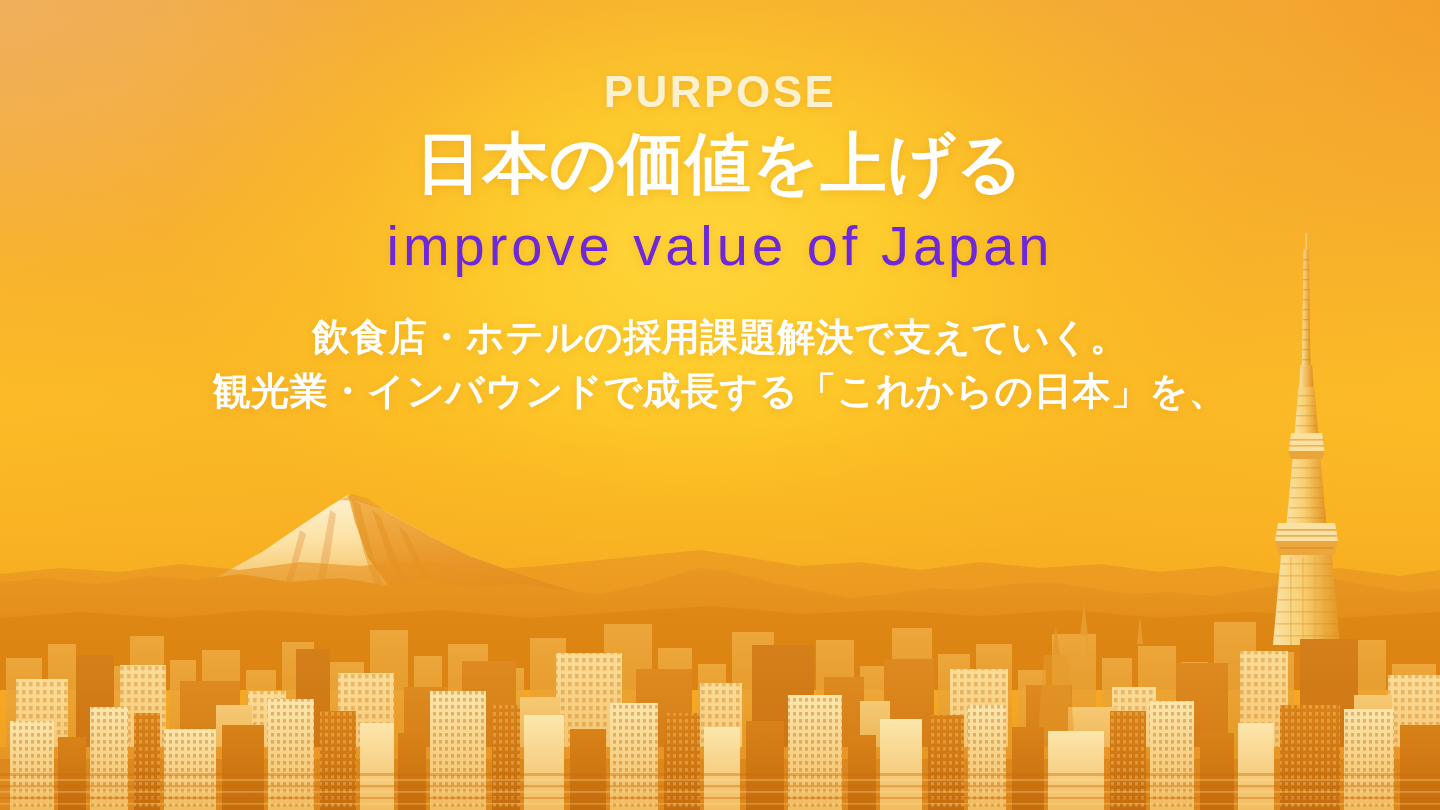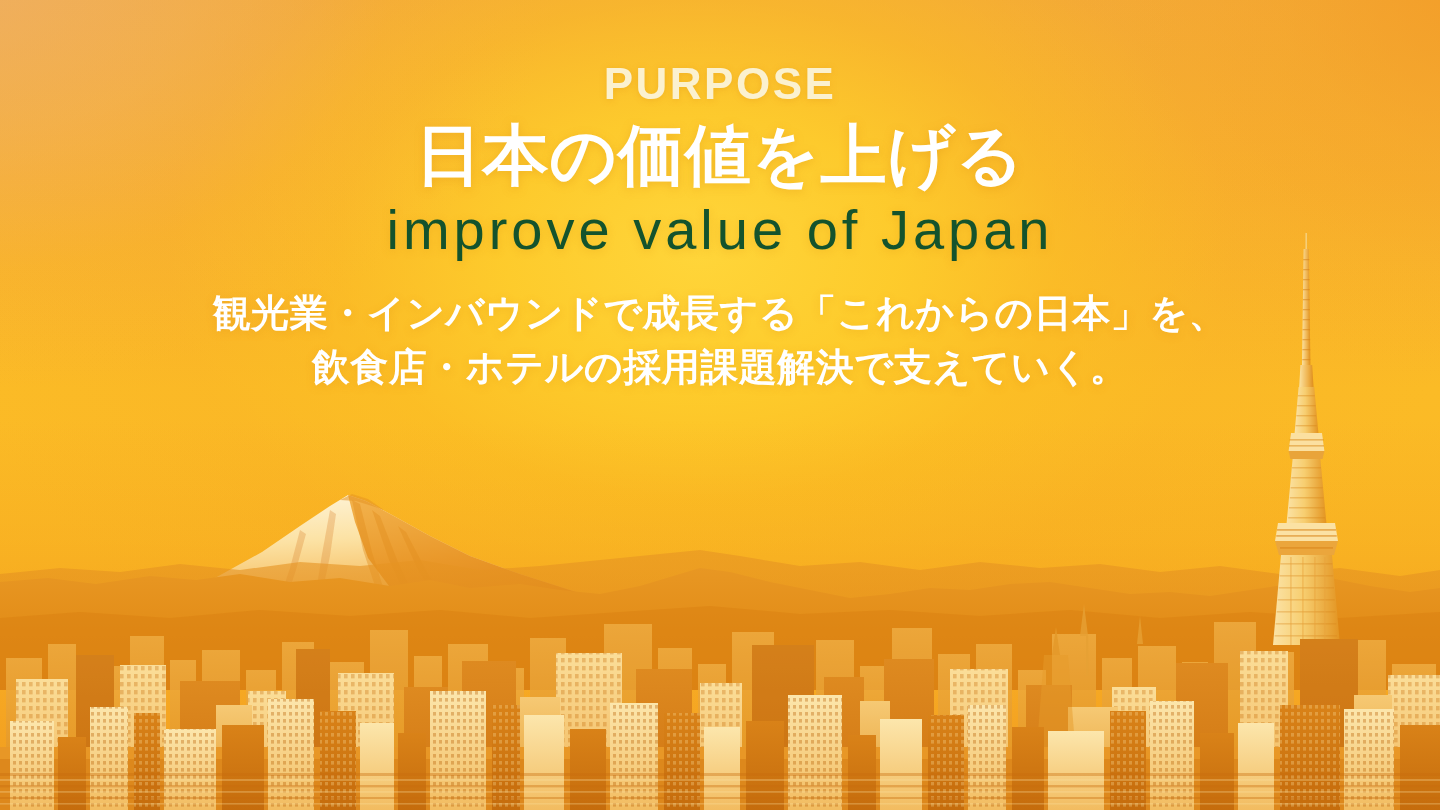--- a/index.html
+++ b/index.html
@@ -71,21 +71,21 @@
   #ridge  { top: 540px; height: 130px; }
   #hills  { top: 560px; height: 130px; }
   #skytree{ top: 225px; height: 420px; }
   #city-far  { top: 600px; height: 210px; }
   #city-mid  { top: 625px; height: 185px; }
   #city-near { top: 655px; height: 155px; }
 
   
   #text-block {
     position: absolute;
-    left: 0; right: 0; top: 0;
+    left: 0; right: 0; top: 8px;
     text-align: center;
     z-index: 40;
   }
   #eyebrow {
     margin: 0;
     padding-top: 62px;
     font-size: 44px;
     font-weight: bold;
     letter-spacing: 2.5px;
     color: #FBF1CF;
@@ -96,26 +96,26 @@
     margin: 0;
     padding-top: 14px;
     font-size: 66px;
     font-weight: bold;
     letter-spacing: 1px;
     color: #FFFFFF;
     line-height: 1.08;
     text-shadow: 0 2px 10px rgba(222,140,16,0.35);
   }
   #subhead {
-    margin: 0;
+    margin: 8px;
     padding-top: 8px;
     font-size: 56px;
     font-weight: normal;
     letter-spacing: 4px;
-    color: #14532d;
+    color: #6d28d9;
     line-height: 1.1;
     text-shadow: 0 2px 9px rgba(225,145,20,0.32);
     text-align: center;
   }
   #body-copy {
     margin: 0;
     padding-top: 26px;
     font-size: 38px;
     font-weight: bold;
     letter-spacing: 0.5px;
@@ -507,18 +507,18 @@
       <rect x="0" y="136" width="1440" height="1.8"></rect>
       <rect x="0" y="148" width="1440" height="1.6"></rect>
     </g>
   </svg>
 
   <div id="text-block">
     <p id="eyebrow">PURPOSE</p>
     <h1 id="headline">日本の価値を上げる</h1>
     <p id="subhead">improve value of Japan</p>
     <p id="body-copy">
+      <span class="line">飲食店・ホテルの採用課題解決で支えていく。</span>
       <span class="line">観光業・インバウンドで成長する「これからの日本」を、</span>
-      <span class="line">飲食店・ホテルの採用課題解決で支えていく。</span>
     </p>
   </div>
 
 </div>
 
 </body></html>

